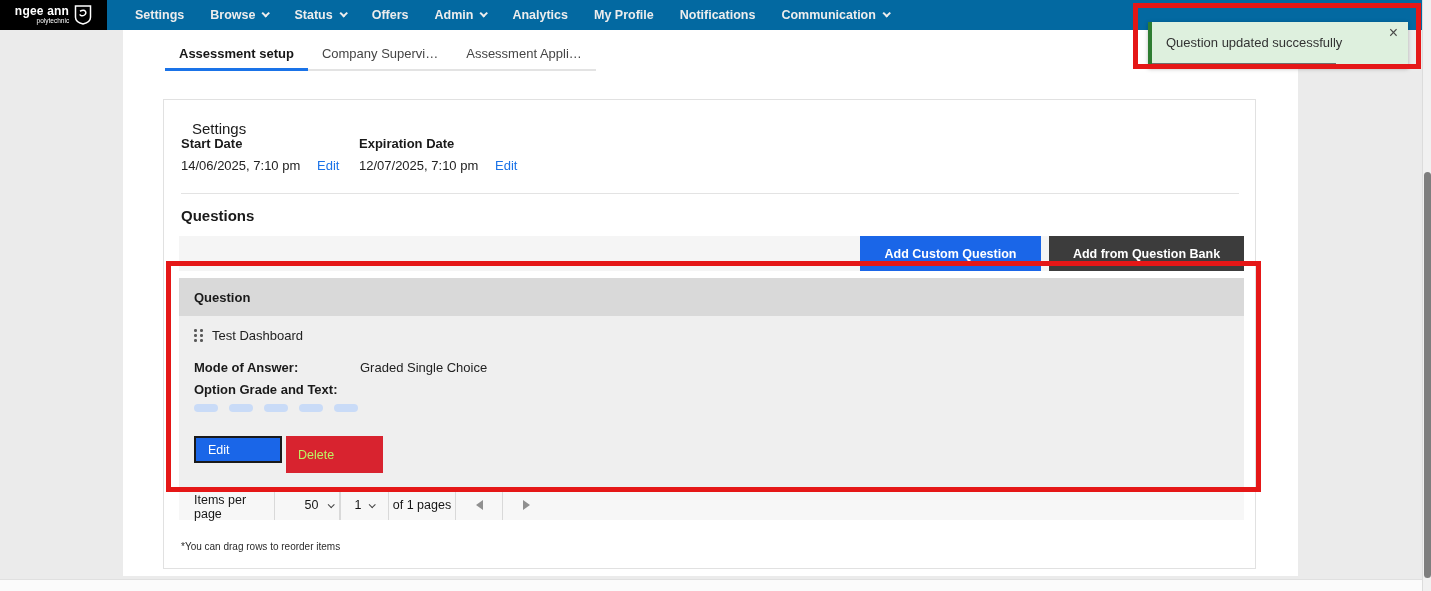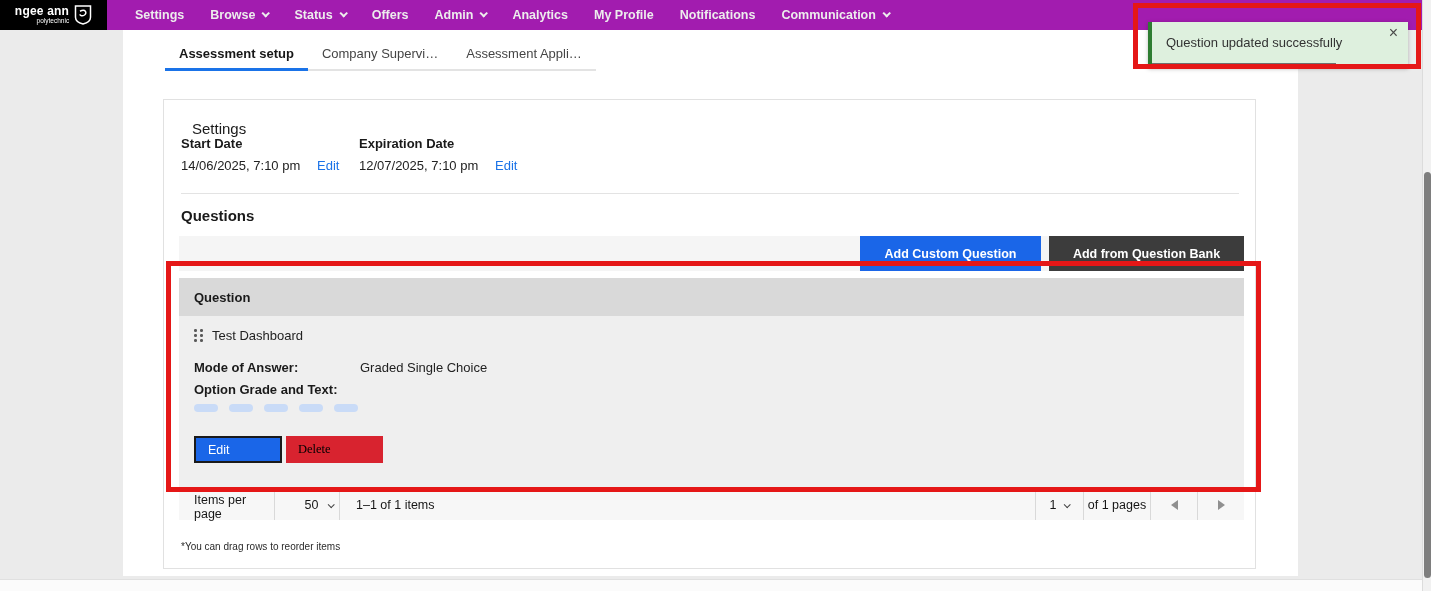--- a/index.html
+++ b/index.html
@@ -1,21 +1,21 @@
 <!DOCTYPE html>
 <html style="--accent-blue: #1a66e8; --dark-button: #3c3c3c; --delete-red: #d8232f; --link-blue: #1a73e8; --tab-active-blue: #1a73e8; --chip-bg: #c9dbf7; --chip-text: #1d5bd8; --toast-bg: #def0de; --toast-border-green: #2e7d32; --annotation-red: #e51717;"><head>
 <meta charset="utf-8">
 <style>
   * { margin:0; padding:0; box-sizing:border-box; }
   html,body { width:1431px; height:591px; }
   body { font-family:"Liberation Sans", sans-serif; background:#ebebeb; position:relative; overflow:hidden; font-size:13px; color:#1a1a1a; }
   .page { position:absolute; inset:0; }
 
   
-  .navbar { position:absolute; left:0; top:0; width:1422px; height:30px; background:#a21caf; display:flex; align-items:center; z-index:5; }
+  .navbar { position:absolute; left:0; top:0; width:1422px; height:30px; background:#0369a1; display:flex; align-items:center; z-index:5; }
   .logo { width:107px; height:30px; background:#000; display:flex; align-items:center; justify-content:center; gap:5px; flex:0 0 auto; }
   .logo-text { display:flex; flex-direction:column; align-items:flex-end; line-height:1; }
   .logo-line1 { color:#fff; font-weight:bold; font-size:12px; letter-spacing:.2px; }
   .logo-line2 { color:#fff; font-size:6.5px; margin-top:1px; }
   .nav-items { display:flex; align-items:center; gap:26px; margin-left:28px; }
   .nav-item { color:#ededed; font-weight:bold; font-size:12.5px; display:flex; align-items:center; cursor:pointer; white-space:nowrap; }
   .chev { width:6px; height:6px; border-right:2px solid currentColor; border-bottom:2px solid currentColor; transform:rotate(45deg) translateY(-1px); display:inline-block; }
   .nav-chev { margin-left:7px; margin-top:-3px; }
 
   
@@ -43,21 +43,21 @@
   .row-title-line { position:absolute; left:15px; top:12px; display:flex; align-items:center; gap:9px; }
   .drag-dots { display:grid; grid-template-columns:repeat(2,3px); grid-auto-rows:3px; gap:2px 3px; cursor:grab; }
   .drag-dots i { width:2.5px; height:2.5px; background:#5a5a5a; border-radius:50%; }
   .row-title { font-size:13px; color:#222; }
   .mode-label { position:absolute; left:15px; top:44px; font-weight:bold; }
   .mode-value { position:absolute; left:181px; top:44px; color:#222; }
   .options-label { position:absolute; left:15px; top:66px; font-weight:bold; }
   .chips { position:absolute; left:15px; top:88px; display:flex; gap:11px; }
   .chip { background:var(--chip-bg,#c9dbf7); color:var(--chip-text,#1d5bd8); font-size:11.5px; padding:4px 12px; border-radius:12px; white-space:nowrap; }
   .btn-edit { position:absolute; left:15px; top:120px; width:88px; height:27px; background:var(--accent-blue,#1a66e8); color:#fff; border:2px solid #1a1a1a; font-size:12.5px; text-align:left; padding-left:12px; cursor:pointer; font-family:inherit; }
-  .btn-delete { position:absolute; left:107px; top:120px; width:97px; height:27px; background:var(--delete-red,#d8232f); color:#000000; border:none; font-size:12.5px; text-align:left; padding-left:12px; cursor:pointer; font-family:Liberation Serif, serif; }
+  .btn-delete { position:absolute; left:107px; top:120px; width:97px; height:37px; background:var(--delete-red,#d8232f); color:#bef264; border:none; font-size:12.5px; text-align:left; padding-left:12px; cursor:pointer; font-family:Liberation Sans, sans-serif; }
 
   .pagination { position:absolute; left:15px; top:389px; width:1065px; height:31px; background:#f7f7f7; border-top:1px solid #d9d9d9; display:flex; align-items:stretch; font-size:12.5px; color:#161616; }
   .pg-cell { display:flex; align-items:center; }
   .pg-label { padding-left:15px; width:95px; align-items:flex-start; padding-top:3px; }
   .pg-select { width:66px; border-left:1px solid #d9d9d9; border-right:1px solid #d9d9d9; justify-content:center; gap:10px; cursor:pointer;padding-left:24px; }
   .pg-range { padding-left:16px; flex:1; }
   .pg-pageselect { width:48px; border-left:1px solid #d9d9d9; justify-content:center; gap:8px; cursor:pointer; }
   .pg-pages { width:67px; border-left:1px solid #d9d9d9; justify-content:center; }
   .pg-arrow { width:47px; border-left:1px solid #d9d9d9; justify-content:center; cursor:pointer; }
   .sel-chev { width:5px; height:5px; border-right:1.5px solid #444; border-bottom:1.5px solid #444; transform:rotate(45deg) translateY(-1px); }
@@ -193,21 +193,20 @@
         <button class="btn-edit">Edit</button>
         <button class="btn-delete">Delete</button>
       </div>
 
       <div class="pagination">
         <div class="pg-cell pg-label">Items per page</div>
         <div class="pg-cell pg-select">
           <span>50</span>
           <span class="sel-chev"></span>
         </div>
-        <div class="pg-cell pg-range">1–1 of 1 items</div>
         <div class="pg-cell pg-pageselect">
           <span>1</span>
           <span class="sel-chev"></span>
         </div>
         <div class="pg-cell pg-pages">of 1 pages</div>
         <div class="pg-cell pg-arrow">
             <span class="tri-left"></span>
           </div>
         <div class="pg-cell pg-arrow">
             <span class="tri-right"></span>

